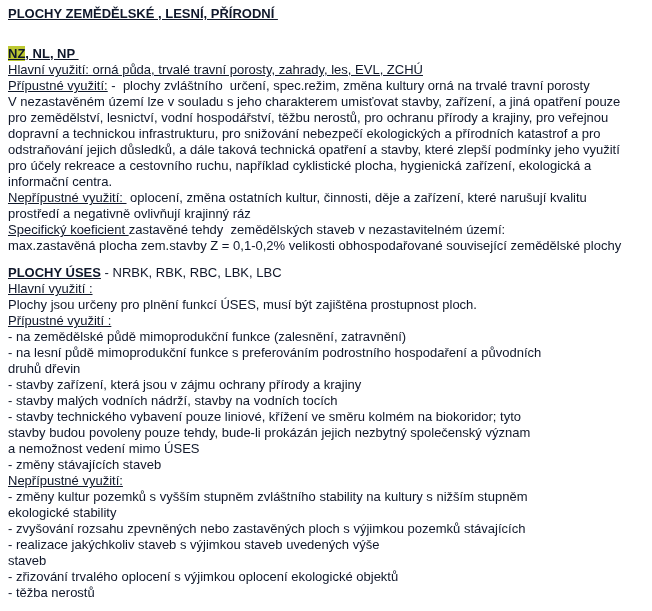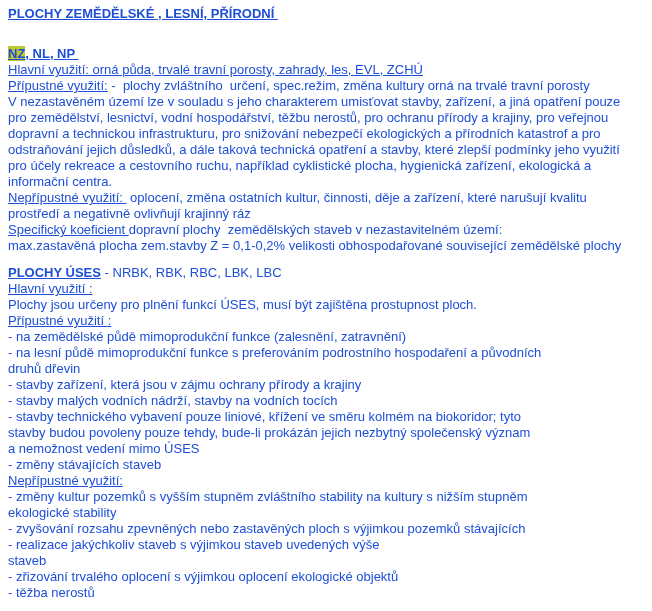--- a/index.html
+++ b/index.html
@@ -13,21 +13,21 @@
     overflow: hidden;
   }
   .doc {
     box-sizing: border-box;
     width: 652px;
     height: 527px;
     padding: 6px 8px 0 8px;
     font-family: "Liberation Sans", "DejaVu Sans", sans-serif;
     font-size: 13px;
     line-height: 16px;
-    color: #1d4ed8;
+    color: #0f172a;
   }
   .line {
     white-space: pre-wrap;
     min-height: 16px;
   }
   .b { font-weight: bold; }
   .u { text-decoration: underline; }
   .hl { background-color: #bdc832; }
   .spacer-lg { height: 24px; }
   .spacer-sm { height: 11px; }
@@ -50,21 +50,21 @@
   <div class="line">V nezastavěném území lze v souladu s jeho charakterem umisťovat stavby, zařízení, a jiná opatření pouze</div>
   <div class="line">pro zemědělství, lesnictví, vodní hospodářství, těžbu nerostů, pro ochranu přírody a krajiny, pro veřejnou</div>
   <div class="line">dopravní a technickou infrastrukturu, pro snižování nebezpečí ekologických a přírodních katastrof a pro</div>
   <div class="line">odstraňování jejich důsledků, a dále taková technická opatření a stavby, které zlepší podmínky jeho využití</div>
   <div class="line">pro účely rekreace a cestovního ruchu, například cyklistické plocha, hygienická zařízení, ekologická a</div>
   <div class="line">informační centra.</div>
 
   <div class="line"><span class="u">Nepřípustné využití: </span><span> oplocení, změna ostatních kultur, činnosti, děje a zařízení, které narušují kvalitu</span></div>
   <div class="line">prostředí a negativně ovlivňují krajinný ráz</div>
 
-  <div class="line"><span class="u">Specifický koeficient </span><span>dopravní plochy  zemědělských staveb v nezastavitelném území:</span></div>
+  <div class="line"><span class="u">Specifický koeficient </span><span>zastavěné tehdy  zemědělských staveb v nezastavitelném území:</span></div>
   <div class="line">max.zastavěná plocha zem.stavby Z = 0,1-0,2% velikosti obhospodařované související zemědělské plochy</div>
 
   <div class="spacer-sm"></div>
 
   <div class="line"><span class="b u">PLOCHY ÚSES</span><span> - NRBK, RBK, RBC, LBK, LBC</span></div>
 
   <div class="line"><span class="u">Hlavní využití :</span></div>
   <div class="line">Plochy jsou určeny pro plnění funkcí ÚSES, musí být zajištěna prostupnost ploch.</div>
 
   <div class="line"><span class="u">Přípustné využití :</span></div>

